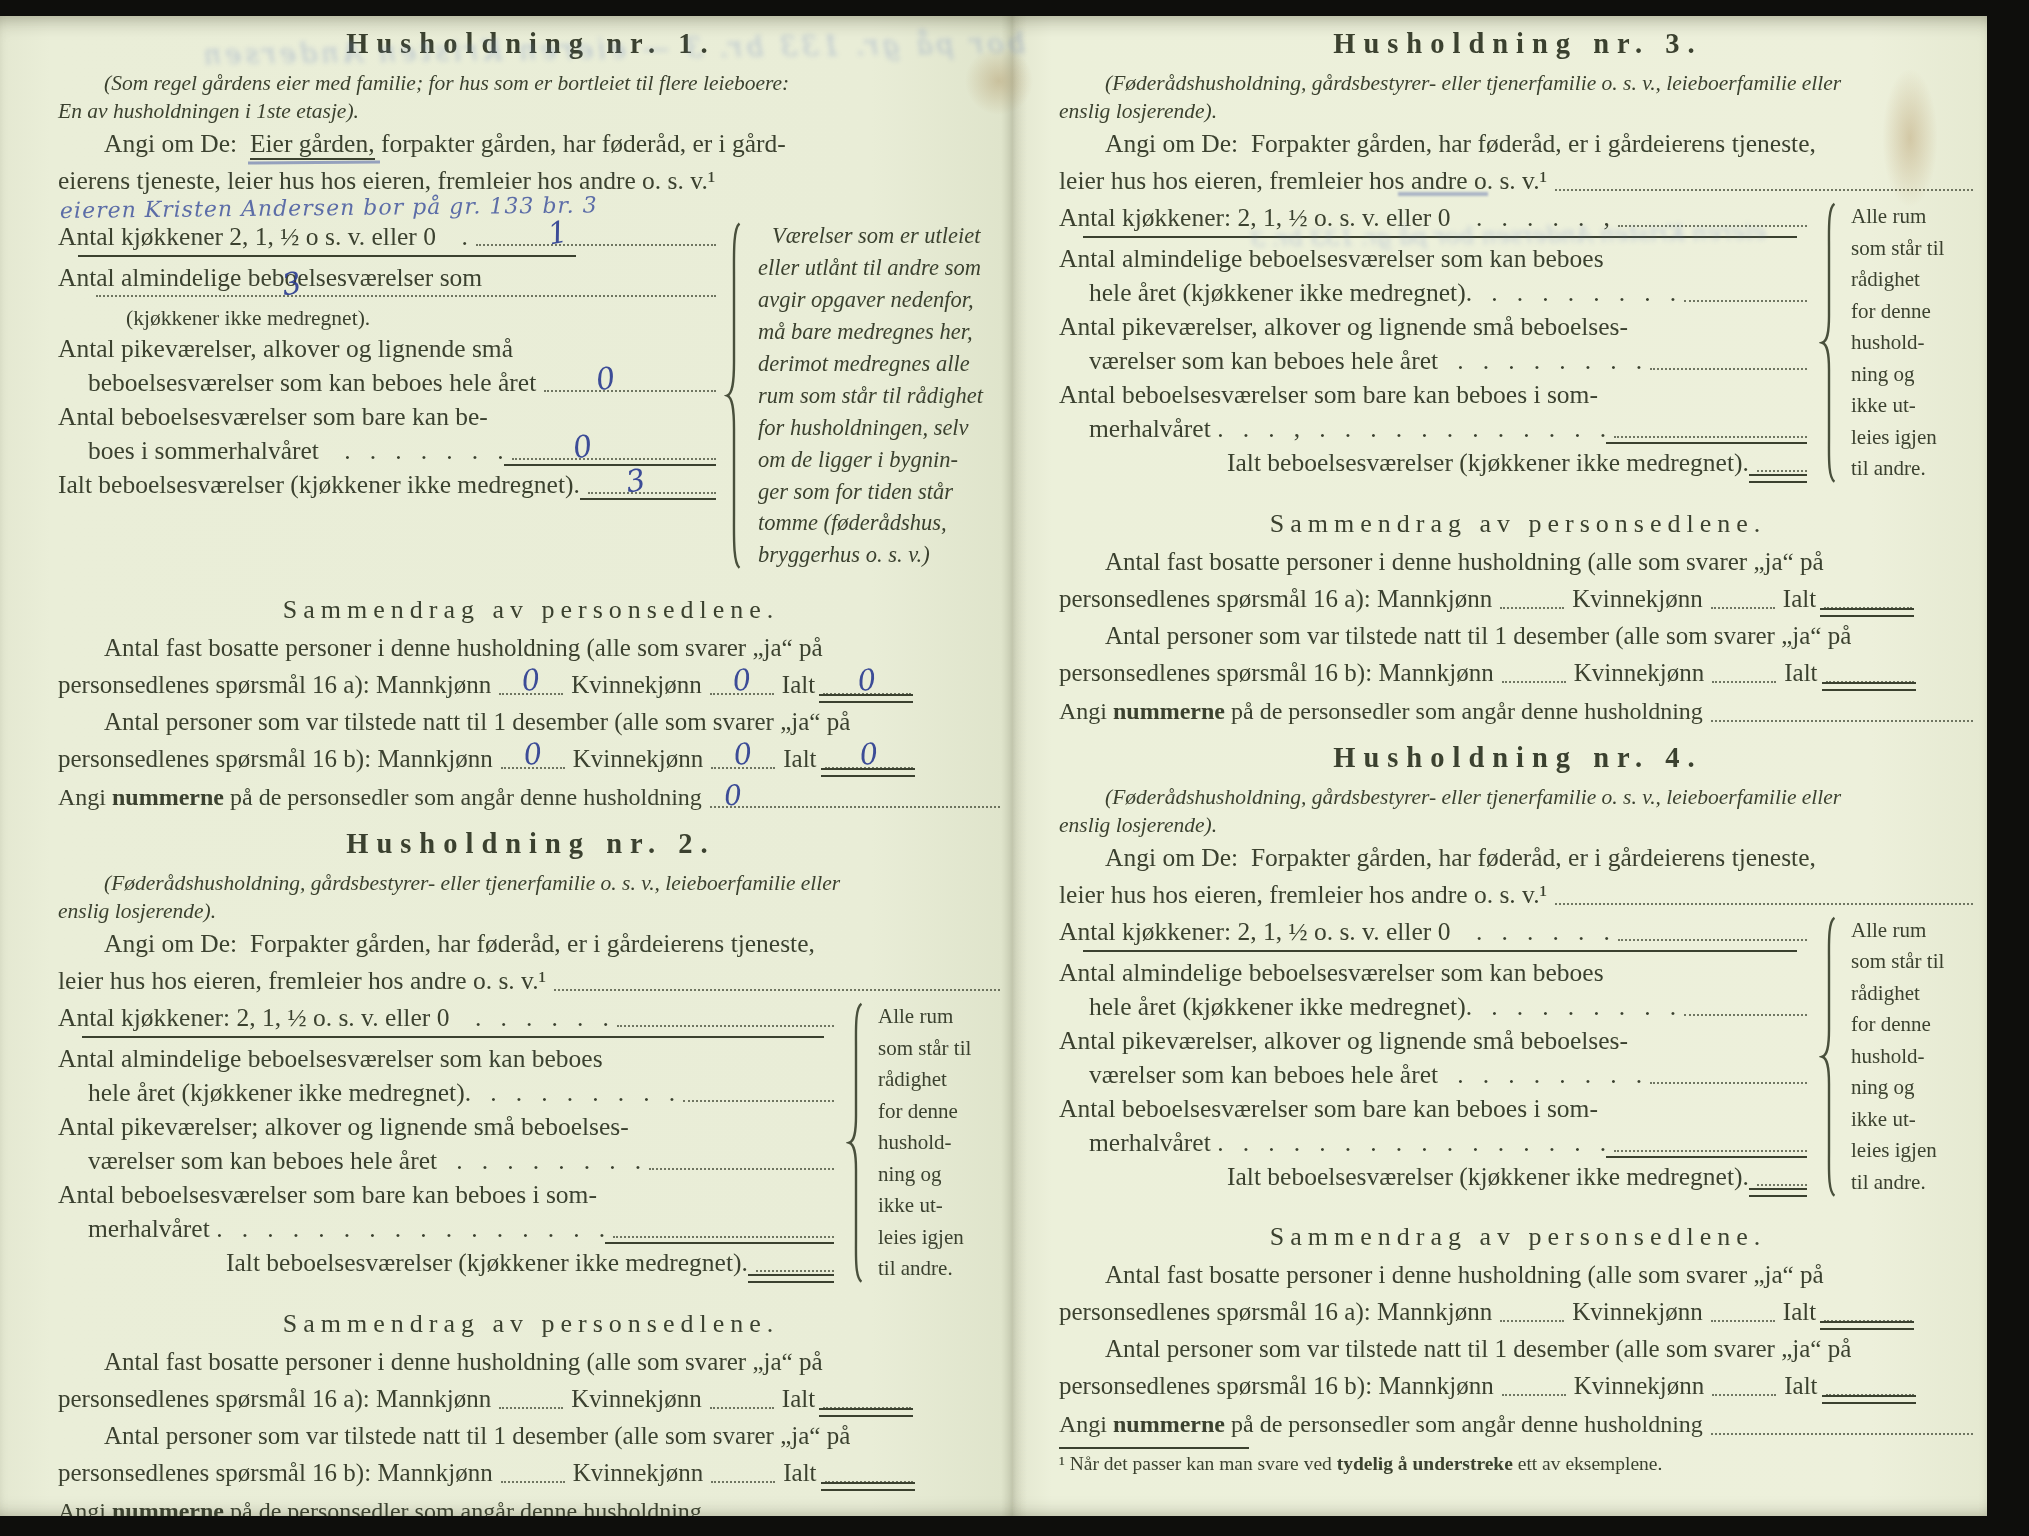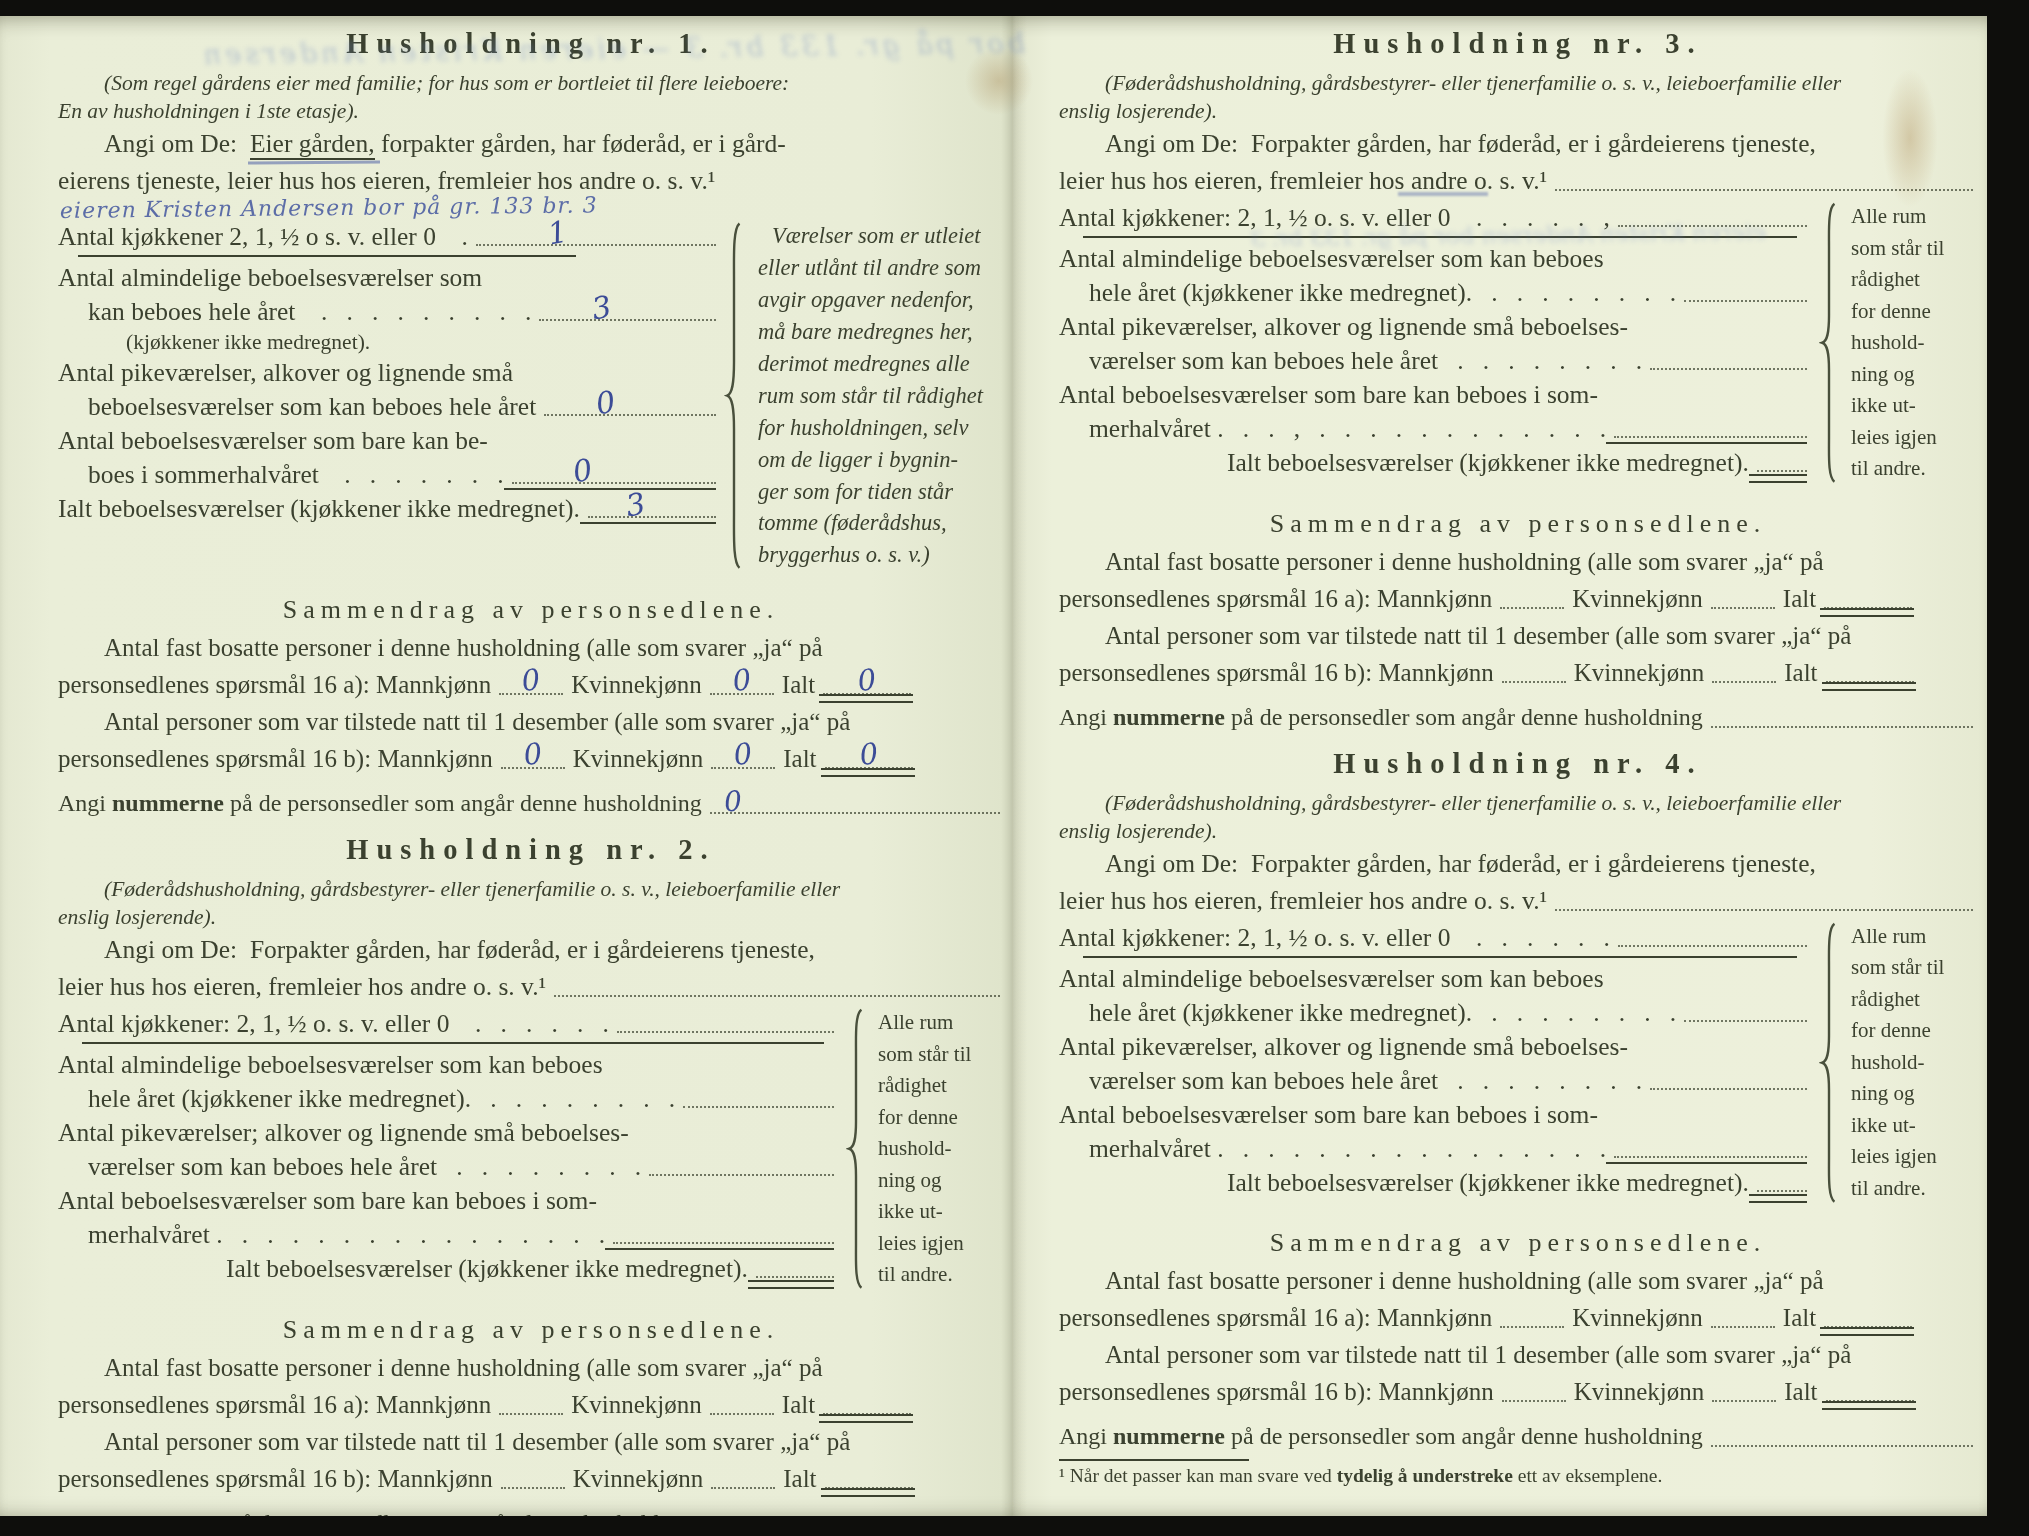--- a/index.html
+++ b/index.html
@@ -71,21 +71,21 @@
   .summary{margin-top:4px;}
   .sum-heading{font-weight:normal;font-size:26px;letter-spacing:6px;text-align:center;margin:24px 0 4px;white-space:nowrap;}
   .sline{font-size:25px;line-height:37px;}
   .slabel{white-space:pre;padding-right:2px;}
   .spre{white-space:pre;}
   .blank{flex:none;width:64px;position:relative;border-bottom:2px dotted rgba(59,65,47,.7);margin:0 8px 8px 6px;height:0;}
   .blank.dblb{width:88px;}
   .blank.dblb::after{content:"";position:absolute;left:-4px;right:-2px;bottom:-10px;height:5px;
     border-top:2.5px solid #3b412f;border-bottom:2.5px solid #3b412f;}
   .blank .hval{left:50%;bottom:-2px;transform:translateX(-50%) rotate(-6deg);font-size:29px;}
-  .p3{font-size:24px;margin-top:8px;align-items:flex-end;}
+  .p3{font-size:24px;margin-top:2px;align-items:flex-end;}
   .p3 .leader .hval{left:14px;transform:rotate(-4deg);font-size:28px;}
 
   .footnote{margin-top:4px;}
   .fn-rule{display:block;width:190px;border-top:2px solid #3b412f;margin-bottom:2px;}
   .fn-text{font-size:19.5px;line-height:25px;}
 
   .ghost{position:absolute;font-family:"DejaVu Serif",serif;font-style:italic;
     color:#6f87bf;filter:blur(2.4px);opacity:.40;transform:scaleX(-1) rotate(.8deg);
     white-space:nowrap;pointer-events:none;}
   .ghost-top{left:415px;top:16px;width:610px;font-size:27px;letter-spacing:4px;}
@@ -122,21 +122,20 @@
                   <span class="rtext">Antal kjøkkener 2, 1, ½ o s. v. eller 0    .</span>
                   <span class="leader">
                     <span class="hval">1</span>
                   </span>
                 </div>
                 <div class="hrule"></div>
               </div>
               <div class="row">
                 <div class="rline"><span class="rtext">Antal almindelige beboelsesværelser som</span></div>
                 <div class="rline cont flexline">
-                  <span class="rtext">kan beboes hele året    .   .   .   .   .   .   .   .   .</span>
                   <span class="leader">
                     <span class="hval">3</span>
                   </span>
                 </div>
                 <div class="rsub">(kjøkkener ikke medregnet).</div>
               </div>
               <div class="row">
                 <div class="rline"><span class="rtext">Antal pikeværelser, alkover og lignende små</span></div>
                 <div class="rline cont flexline">
                   <span class="rtext">beboelsesværelser som kan beboes hele året</span>

